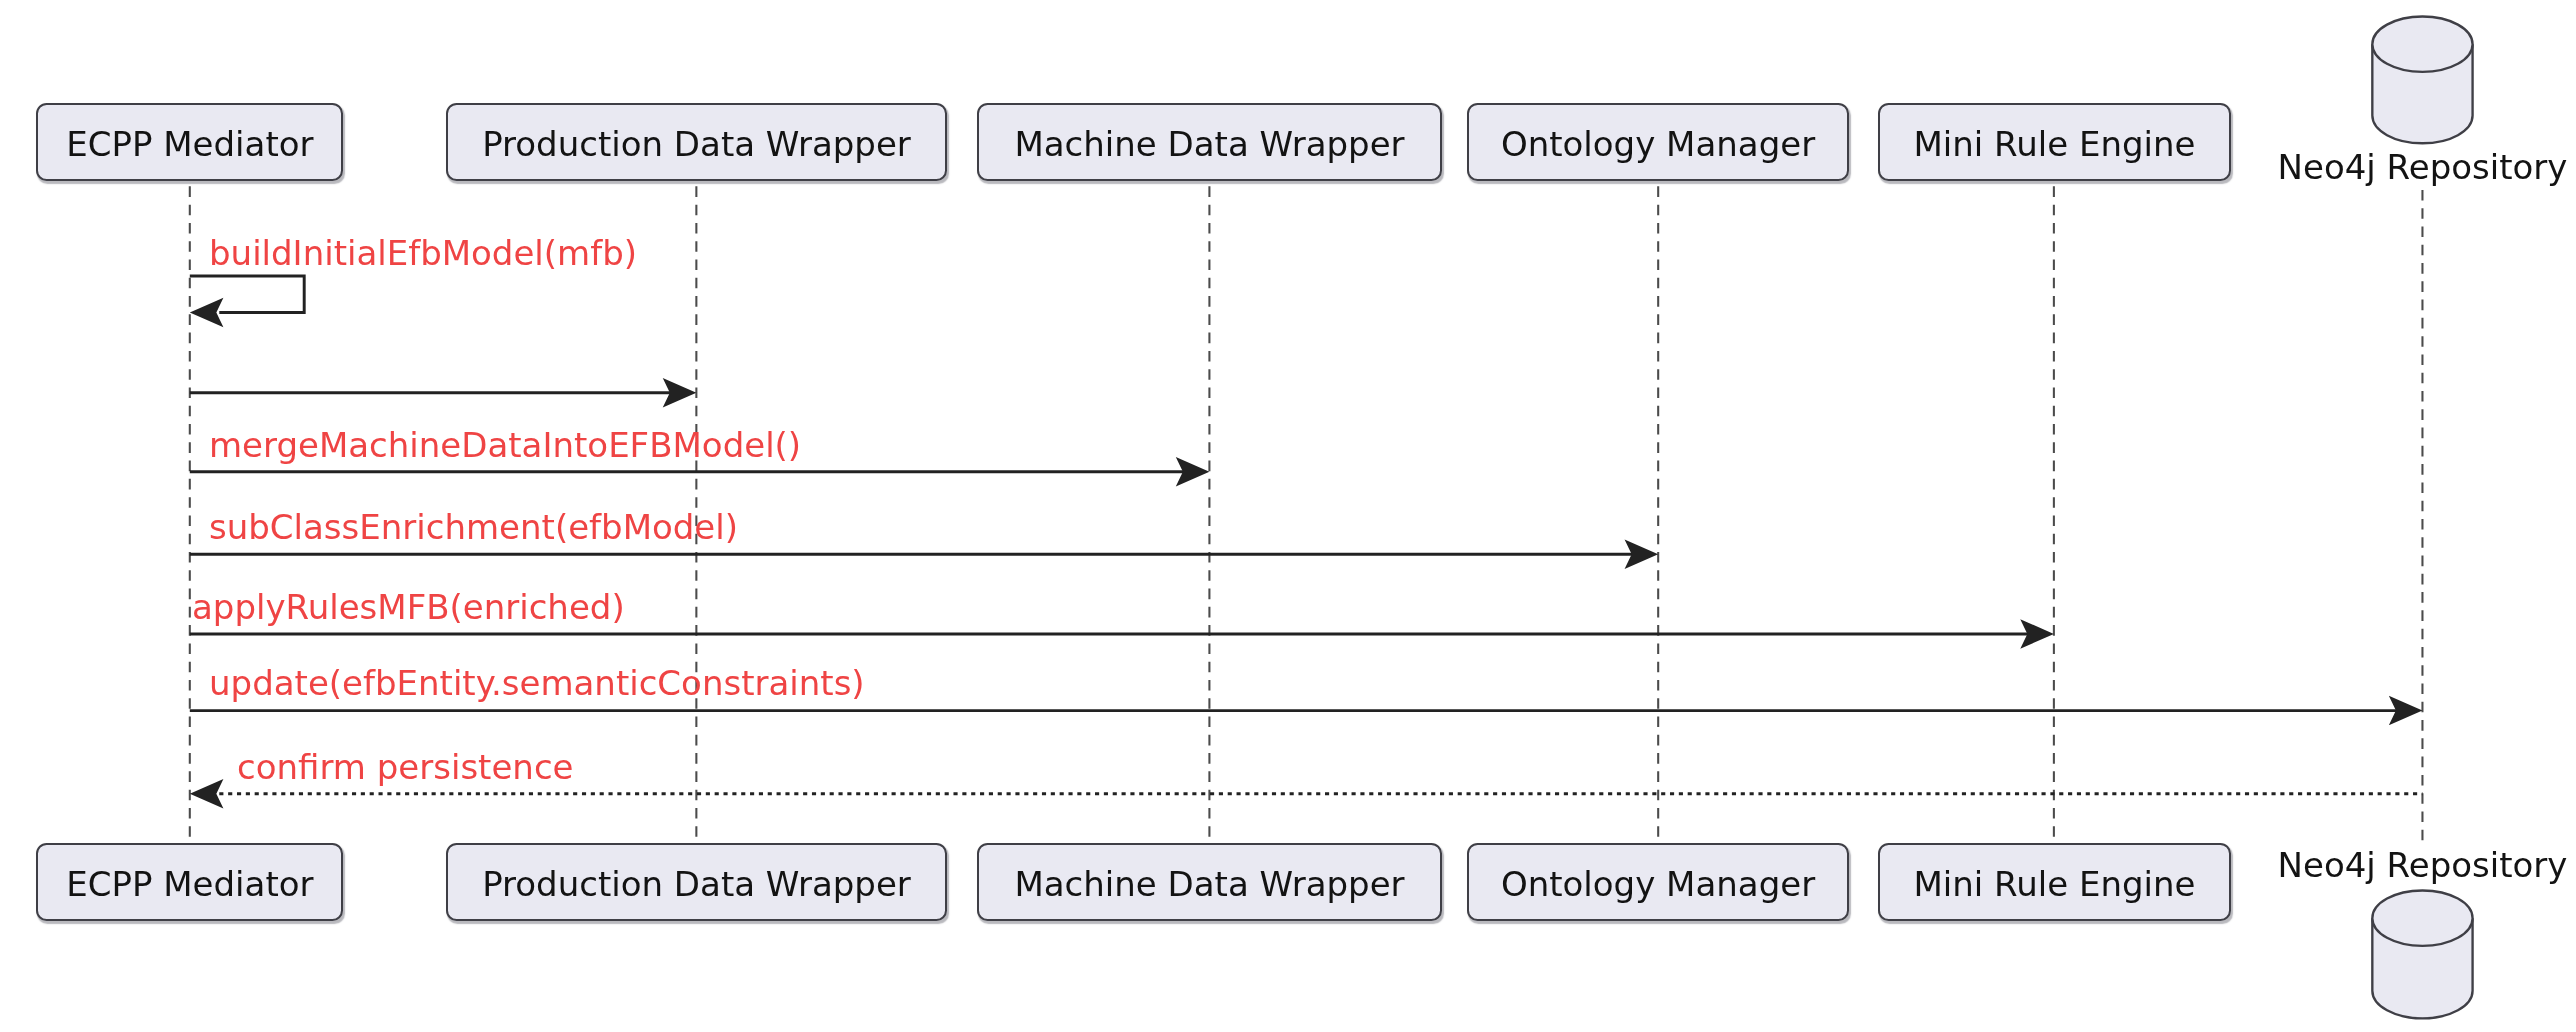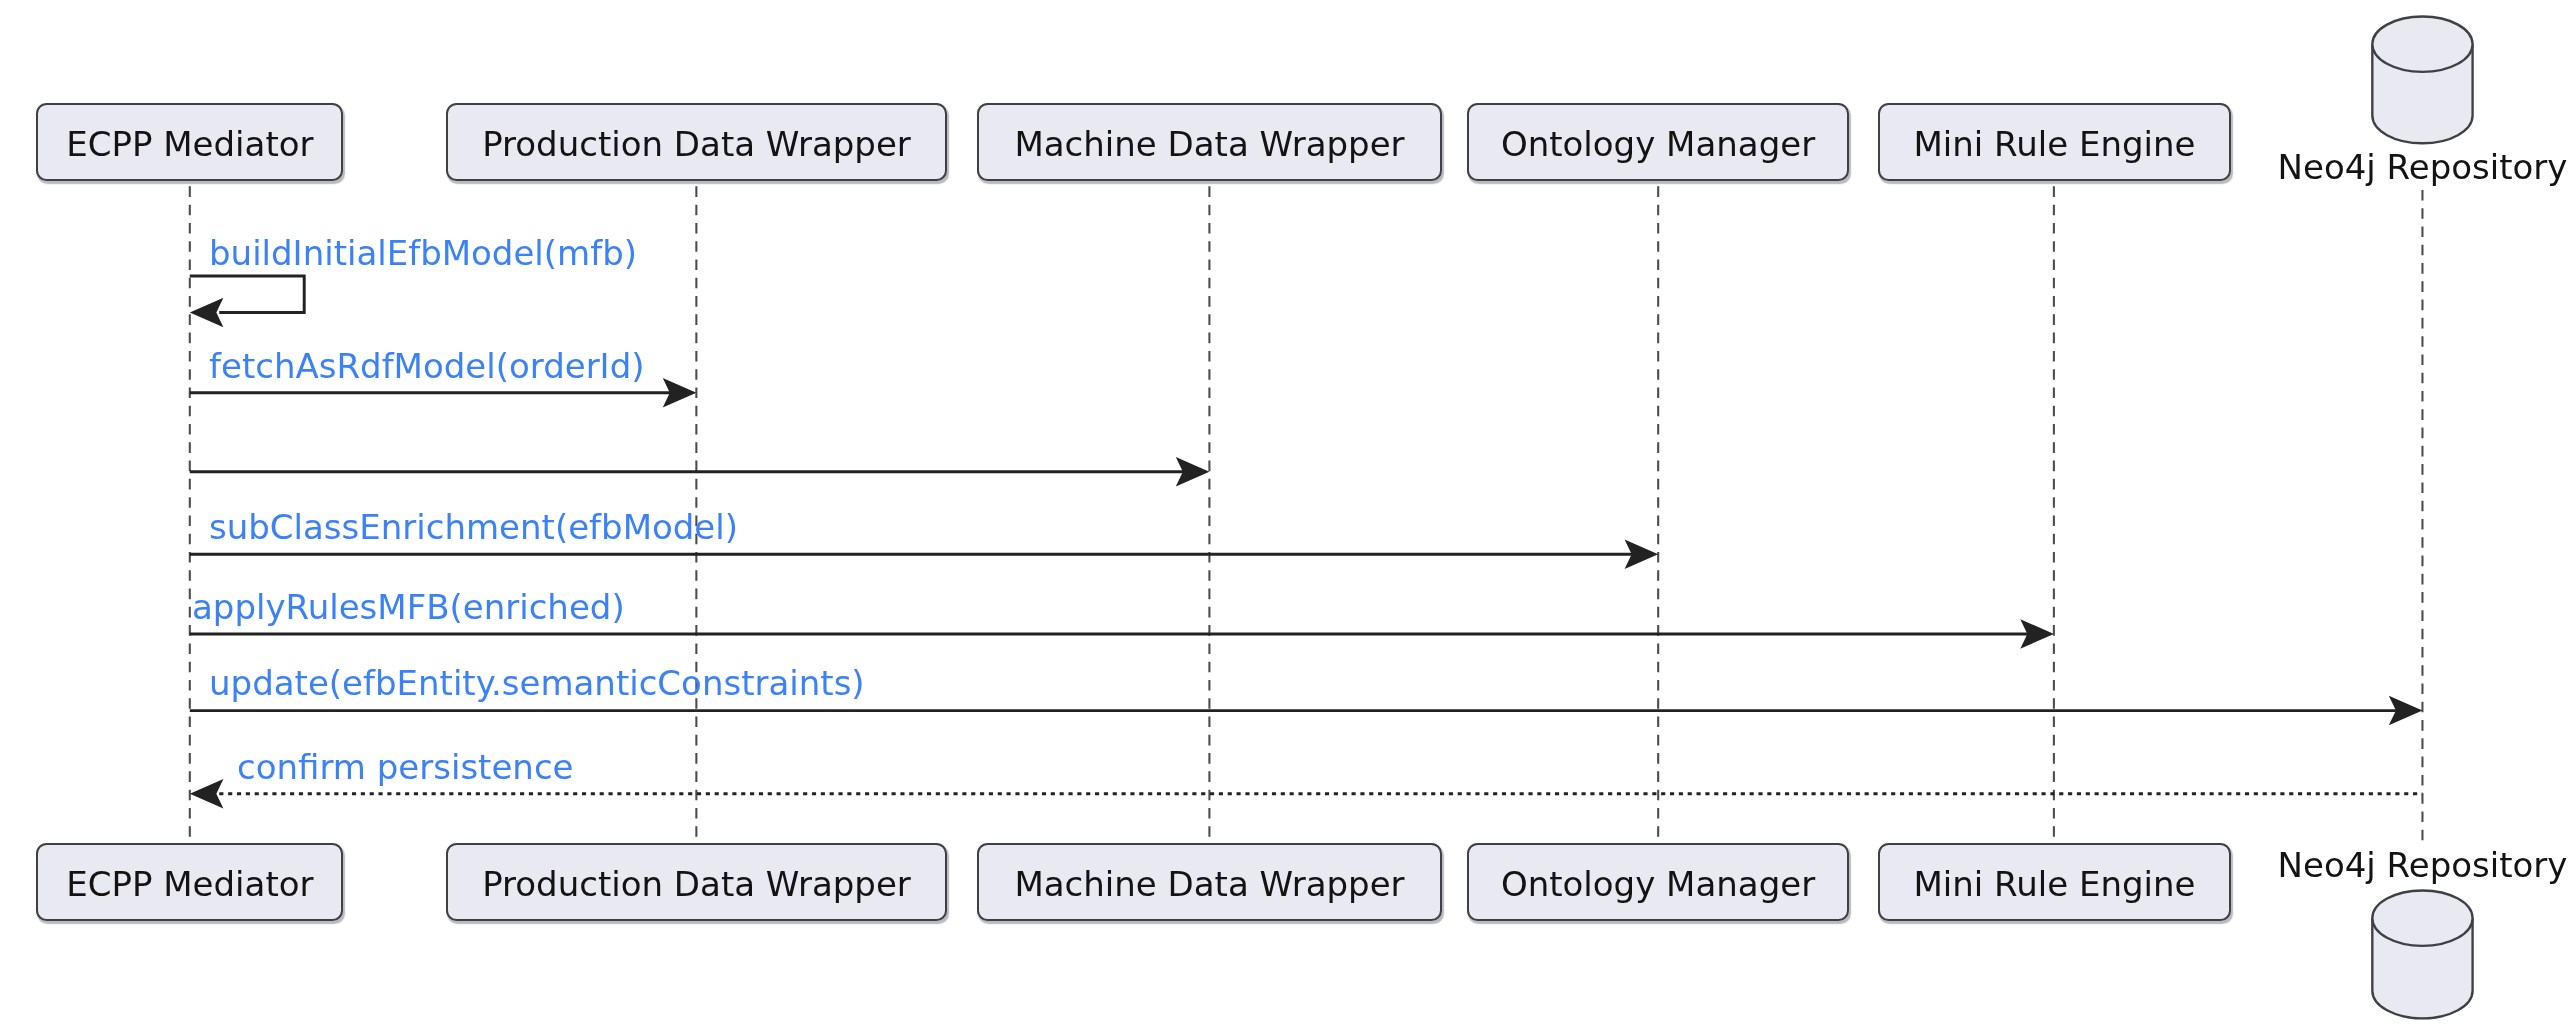--- a/index.html
+++ b/index.html
@@ -40,21 +40,21 @@
     text-align: center;
     font-size: 34px;
     color: #131313;
     white-space: nowrap;
   }
   .msg-label {
     position: absolute;
     height: 39px;
     line-height: 39px;
     font-size: 34px;
-    color: #3b82f6;
+    color: #ef4444;
     white-space: nowrap;
   }
   .lifeline { stroke: #4b4b4b; stroke-width: 3.5; stroke-dasharray: 18 13; fill: none; }
   .msg-line { stroke: #222222; stroke-width: 5; fill: none; }
   .msg-line-dotted { stroke: #222222; stroke-width: 5; stroke-dasharray: 7 8; fill: none; }
   .arrowhead { fill: #222222; stroke: none; }
   .cyl { fill: #e9e9f2; stroke: #3f3f46; stroke-width: 4; }
 </style>
 </head>
 <body>
@@ -103,21 +103,21 @@
   </svg>
 
   <div class="participant" style="left:22.4px;   top:103px; width:307px;">ECPP Mediator</div>
   <div class="participant" style="left:432px;  top:103px; width:501px;">Production Data Wrapper</div>
   <div class="participant" style="left:963px; top:103px; width:465px;">Machine Data Wrapper</div>
   <div class="participant" style="left:1453px; top:103px; width:382px;">Ontology Manager</div>
   <div class="participant" style="left:1864px; top:103px; width:353px;">Mini Rule Engine</div>
   <div class="actor-label" style="left:2220px; top:147px;">Neo4j Repository</div>
 
   <div class="msg-label" style="left:195px; top:234px;">buildInitialEfbModel(mfb)</div>
-  <div class="msg-label" style="left:195px; top:347px;">fetchAsRdfModel(orderId)</div>
+  <div class="msg-label" style="left:195px; top:426px;">mergeMachineDataIntoEFBModel()</div>
   <div class="msg-label" style="left:195px; top:508px;">subClassEnrichment(efbModel)</div>
   <div class="msg-label" style="left:178px; top:588px;">applyRulesMFB(enriched)</div>
   <div class="msg-label" style="left:195px; top:664px;">update(efbEntity.semanticConstraints)</div>
   <div class="msg-label" style="left:223px; top:748px;">confirm persistence</div>
 
   <div class="participant" style="left:22.4px;   top:843px; width:307px;">ECPP Mediator</div>
   <div class="participant" style="left:432px;  top:843px; width:501px;">Production Data Wrapper</div>
   <div class="participant" style="left:963px; top:843px; width:465px;">Machine Data Wrapper</div>
   <div class="participant" style="left:1453px; top:843px; width:382px;">Ontology Manager</div>
   <div class="participant" style="left:1864px; top:843px; width:353px;">Mini Rule Engine</div>

